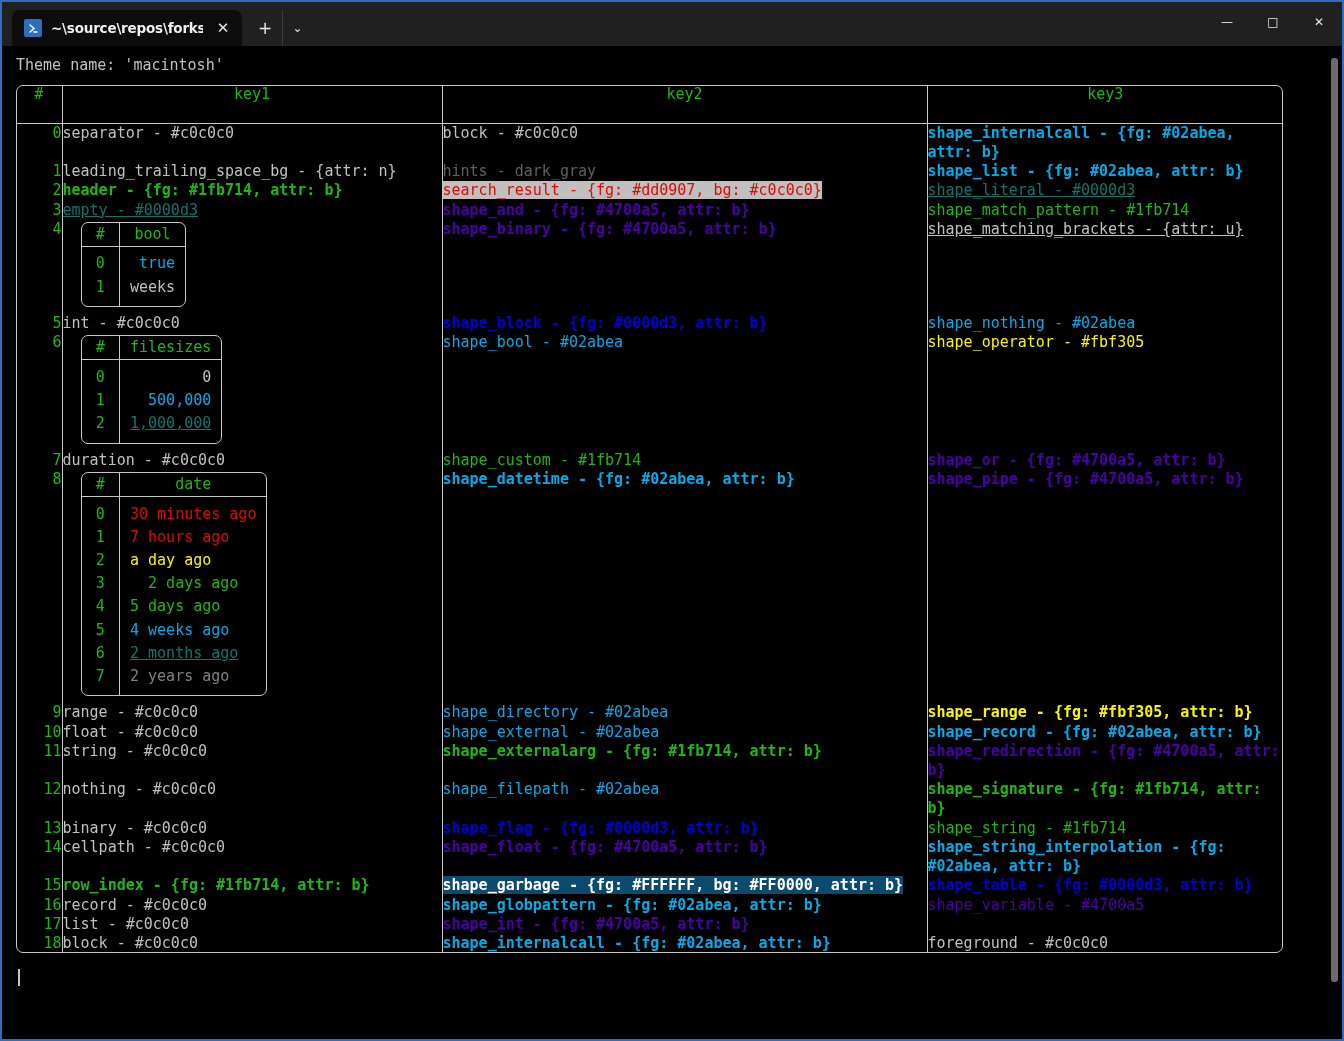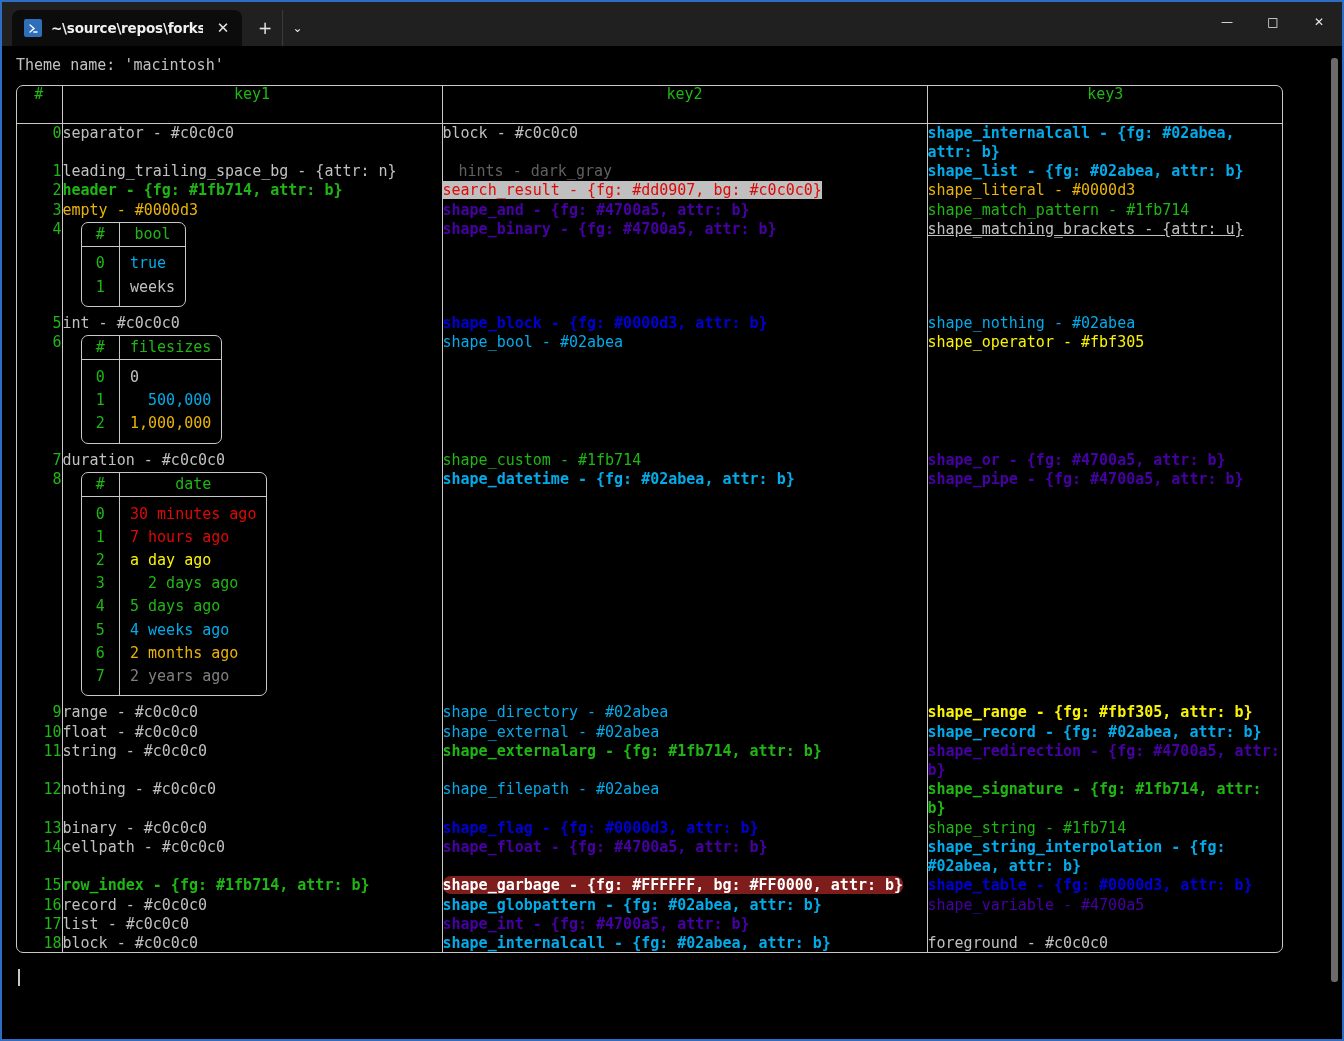--- a/index.html
+++ b/index.html
@@ -101,46 +101,46 @@
   }
 
   
   .ntable {
     border: 1px solid #c8c8c8; border-radius: 7px;
     border-collapse: separate; border-spacing: 0;
     margin: 2px 0 2px 18px; display: inline-block;
   }
   .ntable table { border-collapse: collapse; }
   .ntable td, .ntable th {
-    padding: 2px 10px; font-weight: normal; font-size: 15px;
+    padding: 2px 10px; font-weight: normal; font-size: 15px; text-align: right;
   }
   .ntable .nh { color: #1fb714; text-align: center; border-bottom: 1px solid #c8c8c8; }
   .ntable .nh.nhidx { width: 38px; }
   .ntable .nvsep { border-right: 1px solid #c8c8c8; }
   .ntable .nidx { color: #1fb714; text-align: center; }
   .nrowpad { height: 7px; }
 
   
   .c-white   { color: #c0c0c0; }
   .c-green   { color: #1fb714; }
   .c-bgreen  { color: #1fb714; font-weight: bold; }
-  .c-blue    { color: #eab308; }
+  .c-blue    { color: #0f766e; text-decoration: underline; }
   .c-bblue   { color: #0000d3; font-weight: bold; }
   .c-cyan    { color: #02abea; }
   .c-bcyan   { color: #02abea; font-weight: bold; }
   .c-purple  { color: #4700a5; }
   .c-bpurple { color: #4700a5; font-weight: bold; }
   .c-yellow  { color: #fbf305; }
   .c-byellow { color: #fbf305; font-weight: bold; }
   .c-red     { color: #dd0907; }
   .c-gray    { color: #808080; }
-  .c-dgray   { color: #606060; margin-left: 16px; }
+  .c-dgray   { color: #606060; }
   .c-ul      { color: #c0c0c0; text-decoration: underline; }
   .hl-search { color: #dd0907; background: #c0c0c0; }
-  .hl-garb   { color: #FFFFFF; background: #7f1d1d; font-weight: bold; border-radius: 8px; }
+  .hl-garb   { color: #FFFFFF; background: #0c4a6e; font-weight: bold; }
 
   
   .cursor {
     width: 2px; height: 17px; background: #c8c8c8;
     display: inline-block; margin-top: 16px; margin-left: 2px;
   }
 
   
   .scrollbar {
     position: absolute; right: 3px; top: 6px; bottom: 4px; width: 9px;

